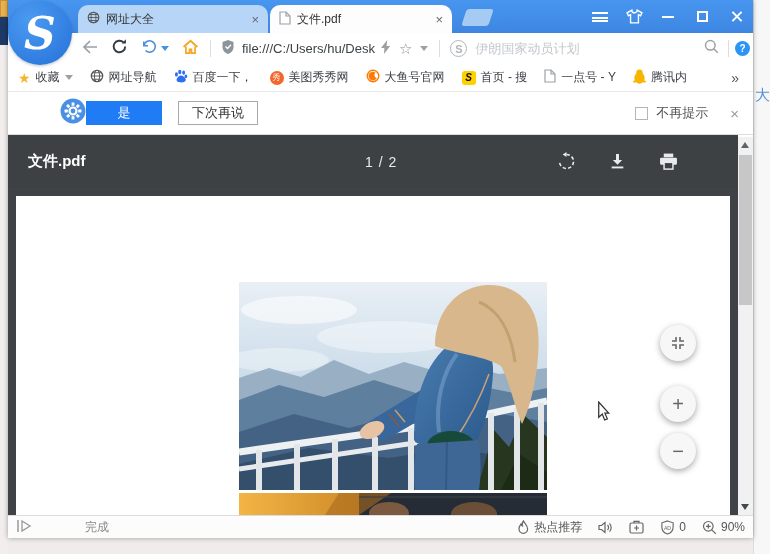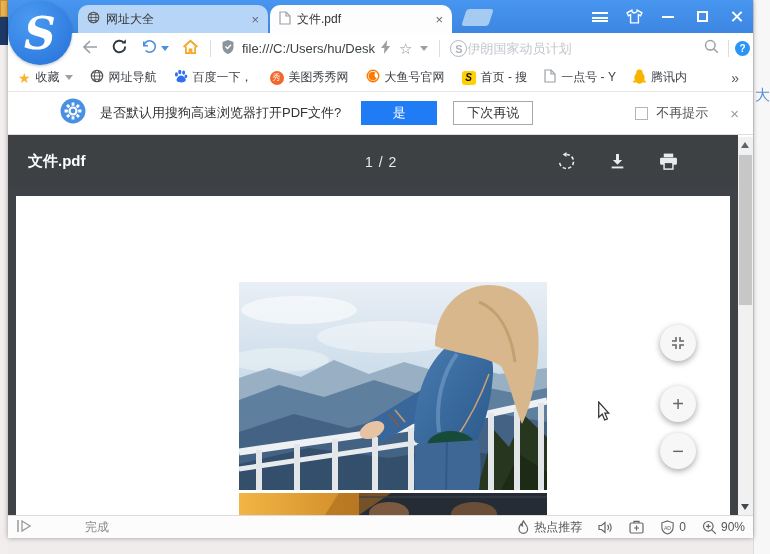--- a/index.html
+++ b/index.html
@@ -49,21 +49,21 @@
   .close-glyph:after{transform:rotate(-45deg);}
 
   
   .addrbar{position:absolute;left:0;top:33px;width:745px;height:31px;background:#fff;display:flex;align-items:center;padding-left:74px;}
   .vdiv{width:1px;height:17px;background:#ddd;}
   .url{font-size:13px;color:#3c4347;white-space:nowrap;}
   .caret{width:0;height:0;border-left:4px solid transparent;border-right:4px solid transparent;border-top:5px solid #9aa0a6;}
   .caret-blue{border-top-color:#4a90e2;}
   .scircle{width:17px;height:17px;border:1.5px solid #b0b6bc;border-radius:50%;color:#b0b6bc;font-size:11px;font-weight:bold;
            display:flex;align-items:center;justify-content:center;}
-  .placeholder{font-size:13px;color:#c3c7cc;flex:1;overflow:hidden;white-space:nowrap;}
+  .placeholder{font-size:13px;color:#c3c7cc;flex:1;overflow:hidden;white-space:nowrap;margin-left:8px;}
   .helpdot{width:15px;height:15px;border-radius:50%;background:#2a95f5;color:#fff;font-size:10px;font-weight:bold;
            display:flex;align-items:center;justify-content:center;}
   .star-o{font-size:15px;color:#8a9199;line-height:1;}
 
   
   .bookbar{position:absolute;left:0;top:64px;width:745px;height:28px;background:#fff;border-bottom:1px solid #e8e8e8;
            display:flex;align-items:center;padding:0 10px;font-size:12px;color:#3b3f44;}
   .bk{display:flex;align-items:center;margin-right:17px;}
   .bk .bklabel{margin-left:5px;white-space:nowrap;}
   .star-y{font-size:14px;color:#f7b52c;line-height:1;}
@@ -275,21 +275,20 @@
     </div>
 
     <div class="notifbar">
       <span><svg width="26" height="26" viewBox="0 0 24 24">
             <circle cx="12" cy="12" r="11.5" fill="#4a90e2"></circle>
             <circle cx="12" cy="12" r="3.2" fill="none" stroke="#fff" stroke-width="2"></circle>
             <g stroke="#fff" stroke-width="2.6">
               <path d="M12 4.2v3M12 16.8v3M4.2 12h3M16.8 12h3M6.5 6.5l2.1 2.1M15.4 15.4l2.1 2.1M17.5 6.5l-2.1 2.1M8.6 15.4l-2.1 2.1"></path>
             </g>
           </svg></span>
-      <span class="notif-msg">是否默认用搜狗高速浏览器打开PDF文件?</span>
       <div class="btn-yes">是</div>
       <div class="btn-later">下次再说</div>
       <div class="notif-spacer"></div>
       <div class="checkbox"></div>
       <span class="nomore">不再提示</span>
       <span class="notif-close">×</span>
     </div>
 
     <div class="pdfbar">
       <span class="pdf-title">文件.pdf</span>

